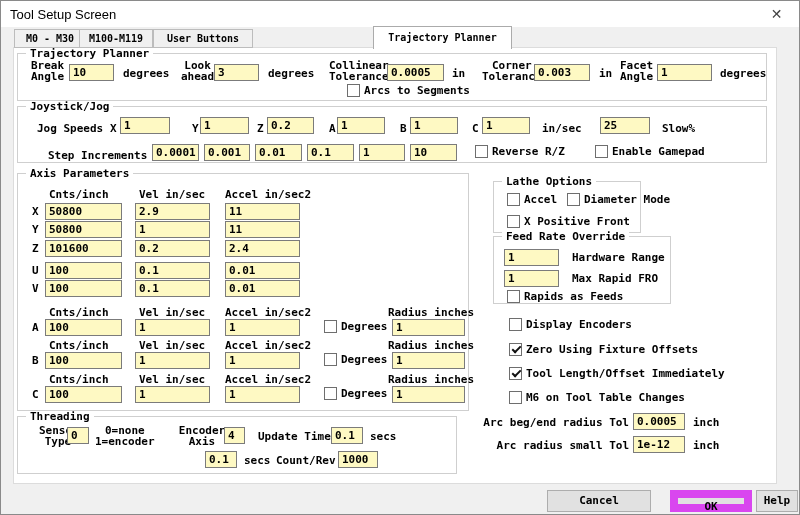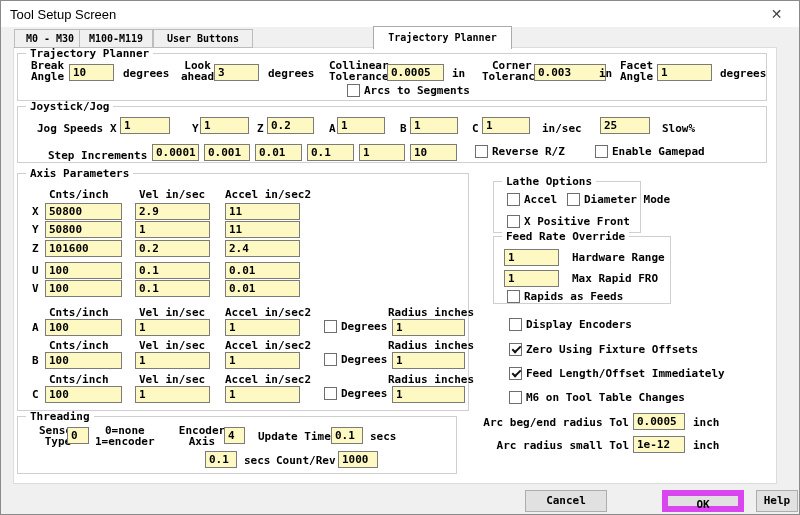--- a/index.html
+++ b/index.html
@@ -51,21 +51,21 @@
     border-left:2px solid #111; border-bottom:2px solid #111; transform:rotate(-45deg);
   }
   .cblabel { font:bold 11px "DejaVu Sans Mono", monospace; line-height:13px; white-space:nowrap; }
 
   .btn {
     position:absolute; top:489px; height:22px; box-sizing:border-box;
     background:#e1e1e1; border:1px solid #adadad;
     font:bold 11px "DejaVu Sans Mono", monospace; text-align:center; line-height:20px;
     cursor:pointer; z-index:6;
   }
-  .btn.okbtn { border:6px solid #d946ef; line-height:17px; }
+  .btn.okbtn { border:8px solid #d946ef; line-height:17px;margin-left:8px; }
 </style>
 </head>
 <body>
 
 <div class="window">
 
   <div class="titlebar">
     <span class="title">Tool Setup Screen</span>
     <span class="closebtn"><span class="x">✕</span></span>
   </div>
@@ -86,21 +86,21 @@
     <span class="lbl2" style="left:163px;top:6px">Look
 ahead</span>
     <input class="fld" style="left: 196px; top: 10px; width: 45px;" value="3">
     <span class="lbl" style="left:250px;top:14px">degrees</span>
     <span class="lbl2" style="left:311px;top:6px">Collinear
 Tolerance</span>
     <input class="fld" style="left: 369px; top: 10px; width: 57px;" value="0.0005">
     <span class="lbl" style="left:434px;top:14px">in</span>
     <span class="lbl2" style="left:464px;top:6px">Corner
 Tolerance</span>
-    <input class="fld" style="left: 516px; top: 10px; width: 72px;" value="0.003">
+    <input class="fld" style="left: 516px; top: 10px; width: 56px;" value="0.003">
     <span class="lbl" style="left:581px;top:14px">in</span>
     <span class="lbl2" style="left:602px;top:6px">Facet
 Angle</span>
     <input class="fld" style="left: 639px; top: 10px; width: 55px;" value="1">
     <span class="lbl" style="left:702px;top:14px">degrees</span>
     <div class="cb" style="left:329px;top:30px">
       <span class="cbox"></span>
       <span class="cblabel">Arcs to Segments</span>
     </div>
   </div>
@@ -246,21 +246,21 @@
   <div class="cb" style="left:508px;top:317px">
     <span class="cbox"></span>
     <span class="cblabel">Display Encoders</span>
   </div>
   <div class="cb" style="left:508px;top:342px">
     <span class="cbox checked"></span>
     <span class="cblabel">Zero Using Fixture Offsets</span>
   </div>
   <div class="cb" style="left:508px;top:366px">
     <span class="cbox checked"></span>
-    <span class="cblabel">Feed Length/Offset Immediately</span>
+    <span class="cblabel">Tool Length/Offset Immediately</span>
   </div>
   <div class="cb" style="left:508px;top:390px">
     <span class="cbox"></span>
     <span class="cblabel">M6 on Tool Table Changes</span>
   </div>
 
   <span class="lbl r" style="left:470px;top:416px;width:158px">Arc beg/end radius Tol</span>
   <input class="fld" style="left: 632px; top: 412px; width: 52px;" value="0.0005">
   <span class="lbl" style="left:692px;top:416px">inch</span>
   <span class="lbl r" style="left:470px;top:439px;width:158px">Arc radius small Tol</span>
@@ -279,17 +279,17 @@
     <input class="fld" style="left: 206px; top: 10px; width: 21px;" value="4">
     <span class="lbl" style="left:240px;top:14px">Update Time</span>
     <input class="fld" style="left: 313px; top: 10px; width: 32px;" value="0.1">
     <span class="lbl" style="left:352px;top:14px">secs</span>
     <input class="fld" style="left: 187px; top: 34px; width: 32px;" value="0.1">
     <span class="lbl" style="left:226px;top:38px">secs</span>
     <span class="lbl" style="left:258px;top:38px">Count/Rev</span>
     <input class="fld" style="left: 320px; top: 34px; width: 40px;" value="1000">
   </div>
 
-  <div class="btn" style="left:524px;width:82px">Cancel</div>
+  <div class="btn" style="left:546px;width:104px">Cancel</div>
   <div class="btn okbtn" style="left:661px;width:82px">OK</div>
   <div class="btn" style="left:755px;width:42px">Help</div>
 
 </div>
 
 </body></html>

